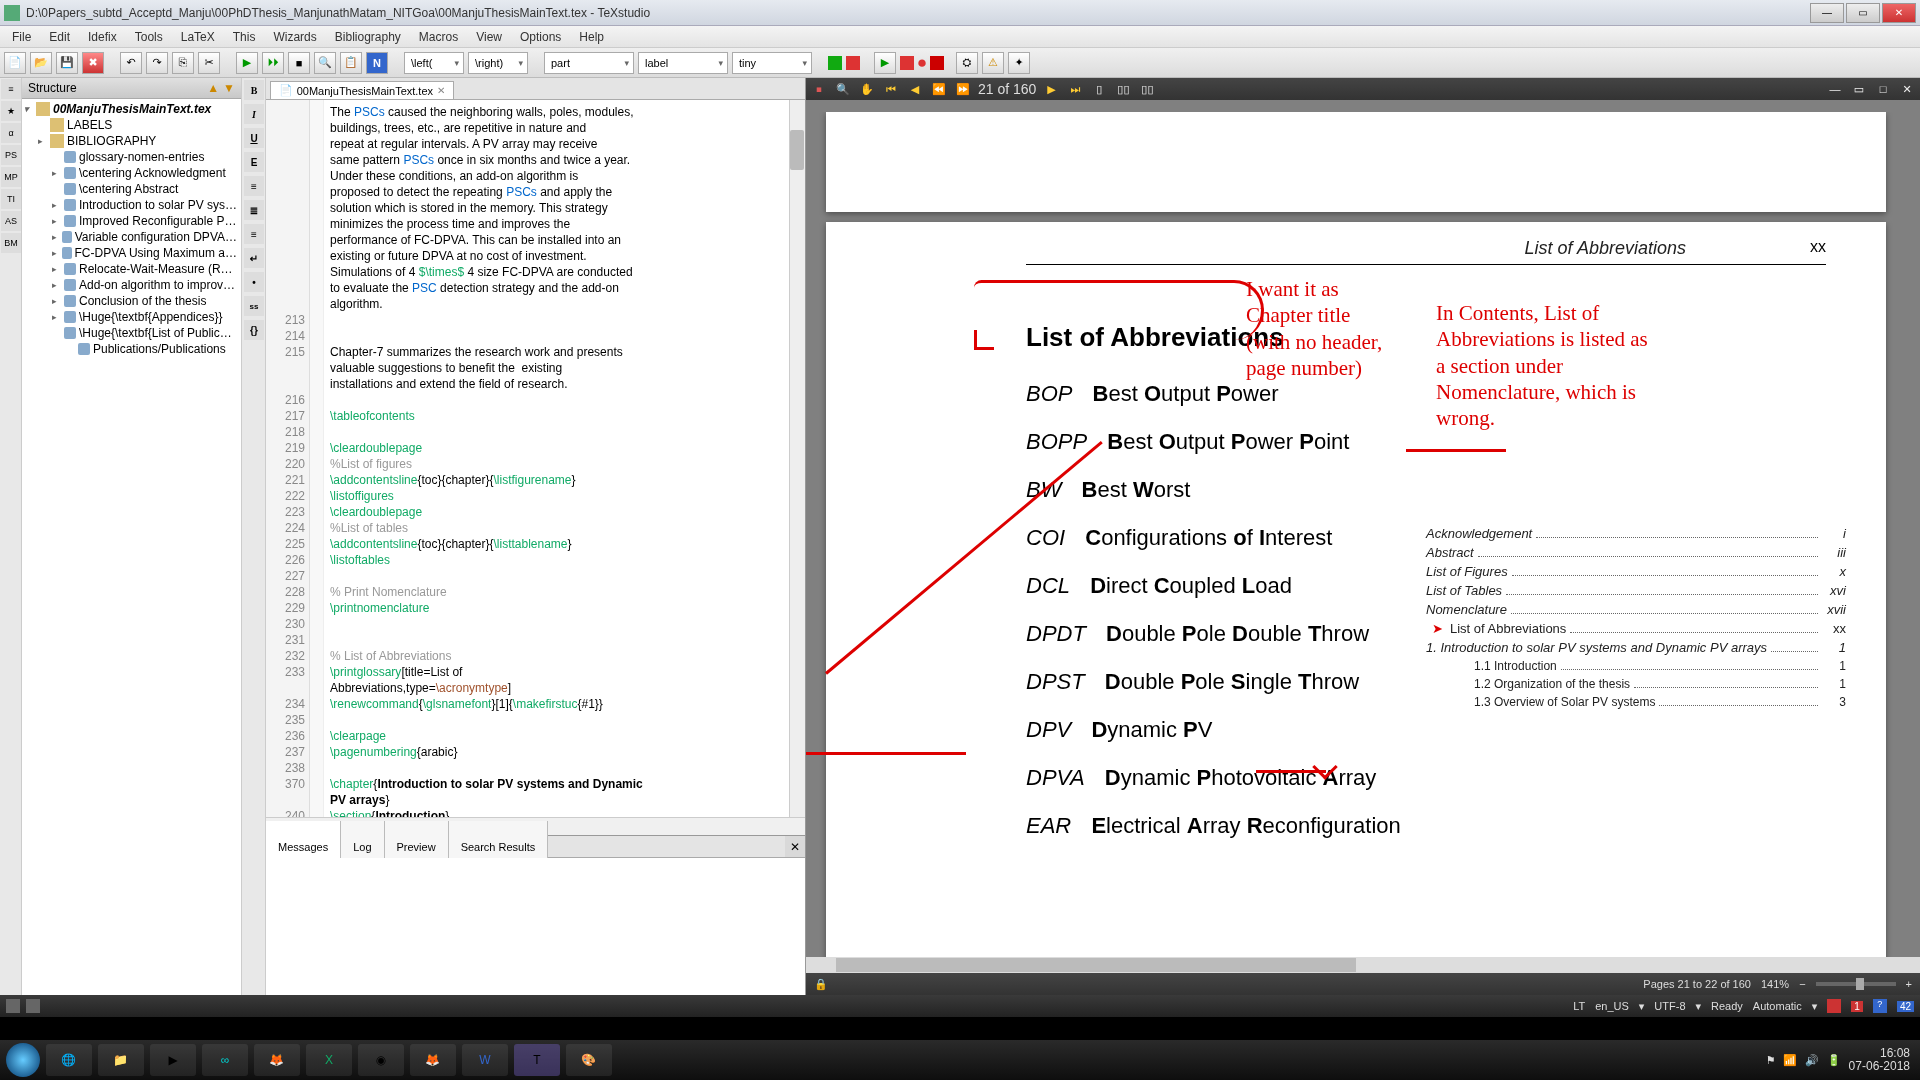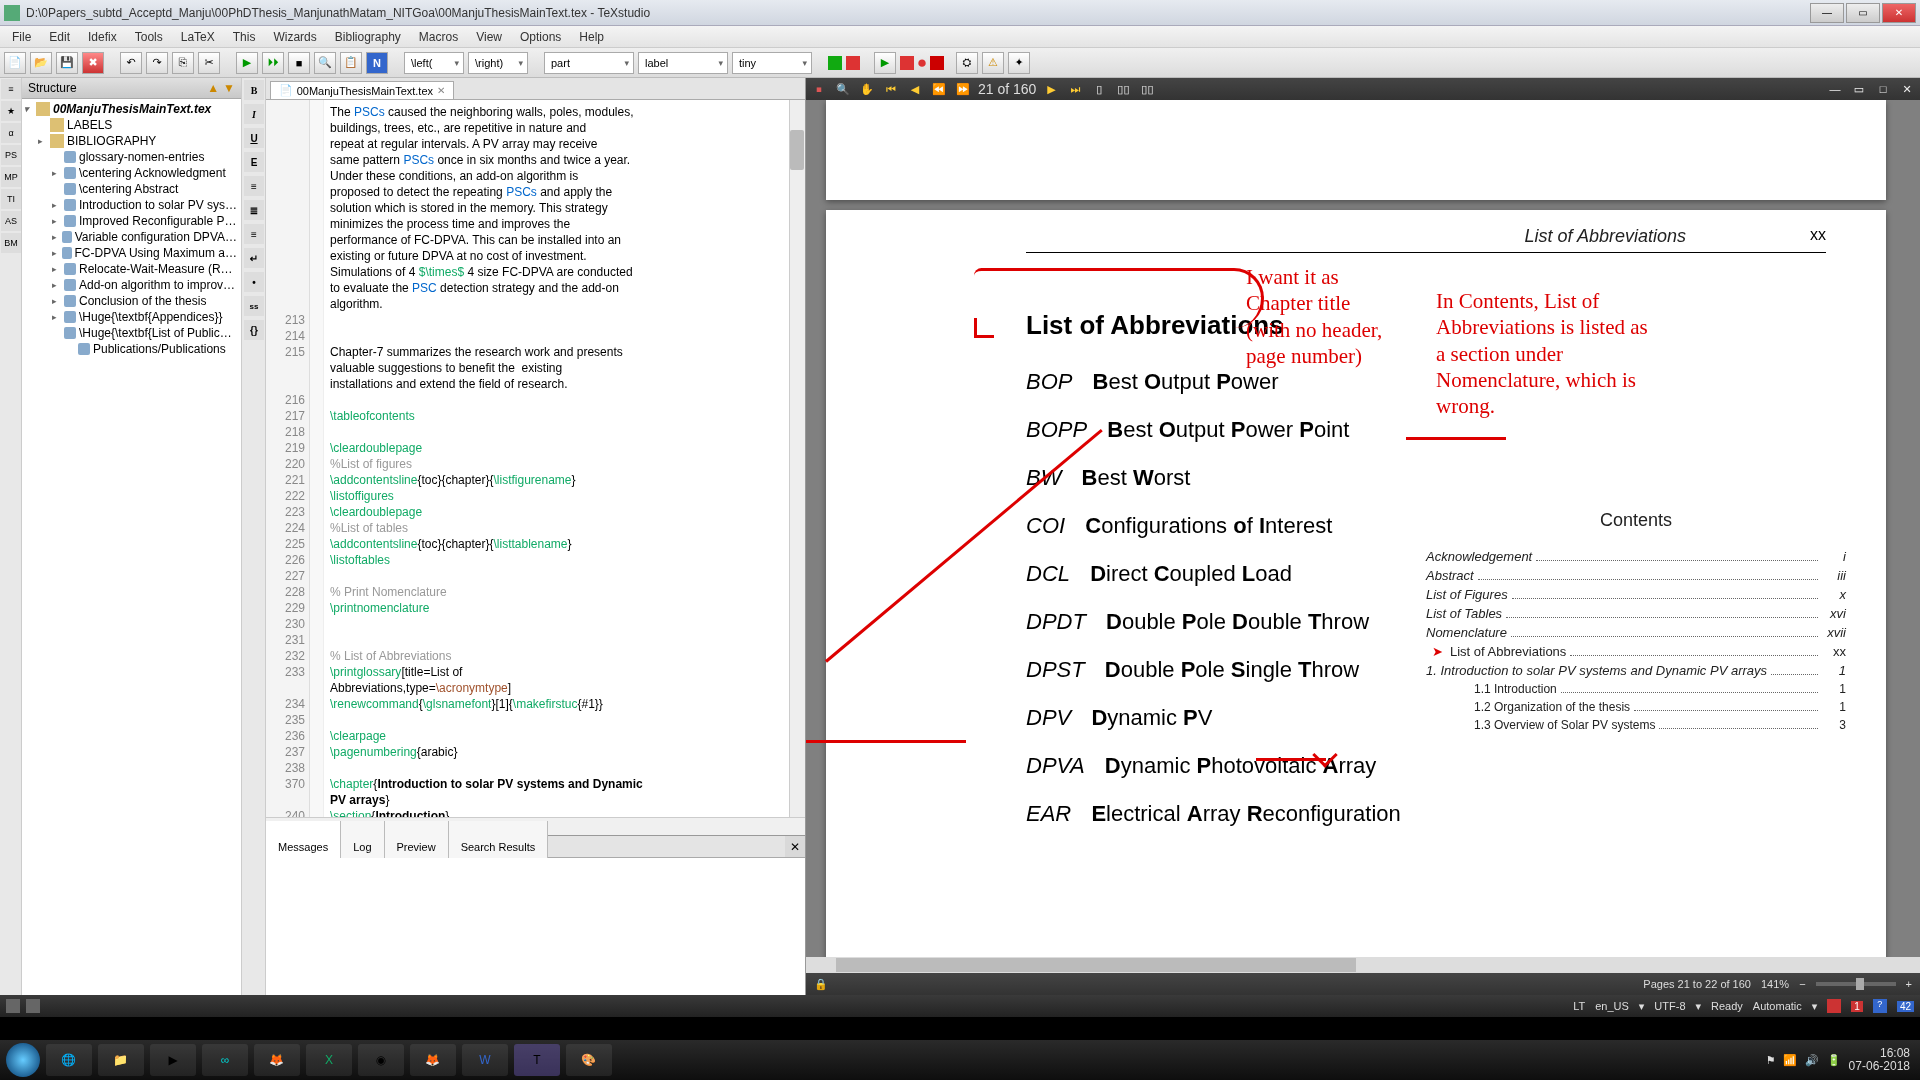--- a/index.html
+++ b/index.html
@@ -46,21 +46,21 @@
 .statusline { height:18px; background:#f0f0f0; border-top:1px solid #ccc; font-size:11px; padding:1px 6px; color:#444; }
 .msgarea { height:160px; background:#fff; border-top:1px solid #999; display:flex; flex-direction:column;}
 .msgtabs { height:22px; background:#e4e4e4; display:flex; align-items:center; border-bottom:1px solid #aaa;}
 .msgtab { padding:20px 12px; border-right:1px solid #bbb; font-size:11px; background:#f6f6f6;}
 .msgtab.active { background:#fff; }
 .msgtabs .closer { margin-left:auto; width:20px; text-align:center; background:#d9d9d9; height:100%; display:flex; align-items:center; justify-content:center;}
 .preview { flex:1; background:#808080; display:flex; flex-direction:column; position:relative; }
 .pvtoolbar { height:22px; background:linear-gradient(#444,#333); display:flex; align-items:center; padding:0 4px; gap:6px; color:#ddd; }
 .pvtoolbar .pbtn { width:18px; height:18px; display:flex; align-items:center; justify-content:center; font-size:11px; color:#eee; }
 .pvtoolbar .pgnum { font-size:14px; color:#ddd;}
-.pvbody { flex:1; overflow:hidden; position:relative; background:#808080;}
+.pvbody { flex:1; overflow:hidden; position:relative; background:#808080;margin-top:12px;}
 .page { position:absolute; background:#fff; box-shadow:0 2px 6px rgba(0,0,0,.4);}
 .page.top { left:20px; top:0; width:1060px; height:100px; }
 .page.main { left:20px; top:110px; width:1060px; height:790px; padding:30px 40px 30px 40px; font-family:"Times New Roman",serif;}
 .page .runhead { position:absolute; top:16px; right:200px; font-style:italic; font-size:18px; color:#222;}
 .page .runpage { position:absolute; top:16px; right:60px; font-size:16px;}
 .page .rule { position:absolute; top:42px; left:200px; right:60px; border-top:1px solid #000;}
 .page h2 { font-size:26px; font-weight:bold; margin:40px 0 28px 0;}
 .abbr { font-size:22px; margin:22px 0; }
 .abbr i { font-style:italic; margin-right:14px;}
 .ann { position:absolute; color:#d00; font-size:21px; font-family:"Times New Roman",serif; line-height:1.25;}
@@ -326,21 +326,20 @@
               <div class="abbr"><i>EAR</i> <b>E</b>lectrical <b>A</b>rray <b>R</b>econfiguration</div>
             </div>
 
           <div class="draw" style="left:148px; top:58px; width:290px; height:60px; border-radius:10px 40px 40px 10px; border-bottom:none; border-left:none;"></div>
           <div class="draw" style="left:148px; top:108px; width:20px; height:20px; border-right:none; border-top:none; transform:rotate(0deg)"></div>
           <div class="ann" style="left:420px; top:54px; width:240px" id="annL">I want it as<br>Chapter title<br>(with no header,<br>page number)</div>
           <div class="ann" style="left:610px; top:78px; width:280px" id="annR">In Contents, List of<br>Abbreviations is listed as<br>a section under<br>Nomenclature, which is<br>wrong.</div>
           <div class="squig" style="left:580px; top:224px; width:100px"></div>
 
           <div class="toc">
-            <h3>Contents</h3>
             <div id="tocrows">
                 <div class="tocrow it">
                   <span class="lbl">Acknowledgement</span>
                   <span class="dots"></span>
                   <span class="pg">i</span>
                 </div>
                 <div class="tocrow it">
                   <span class="lbl">Abstract</span>
                   <span class="dots"></span>
                   <span class="pg">iii</span>

